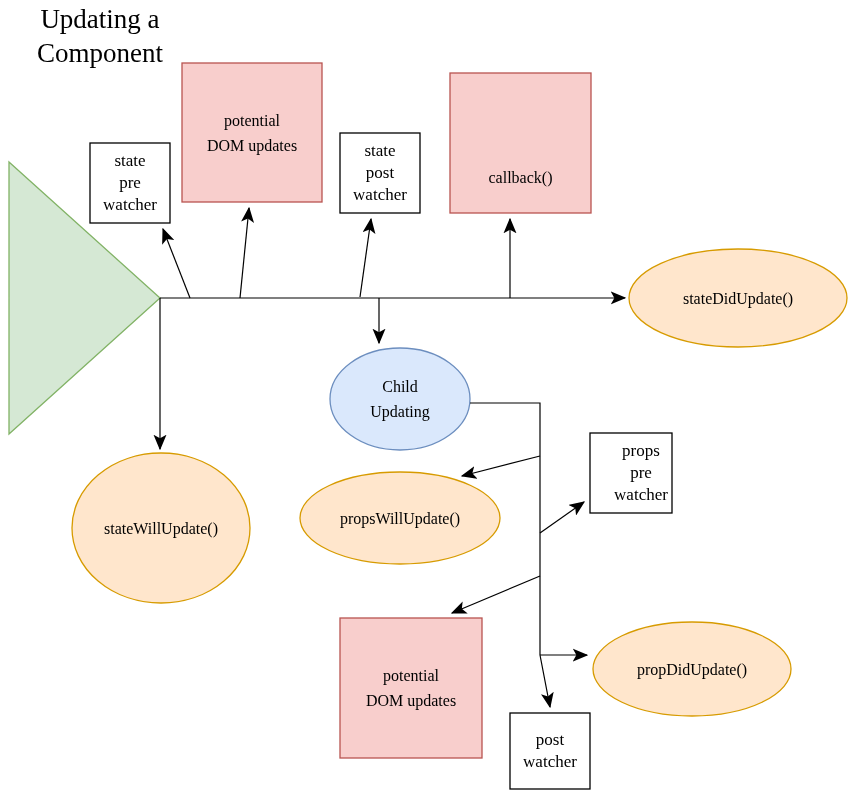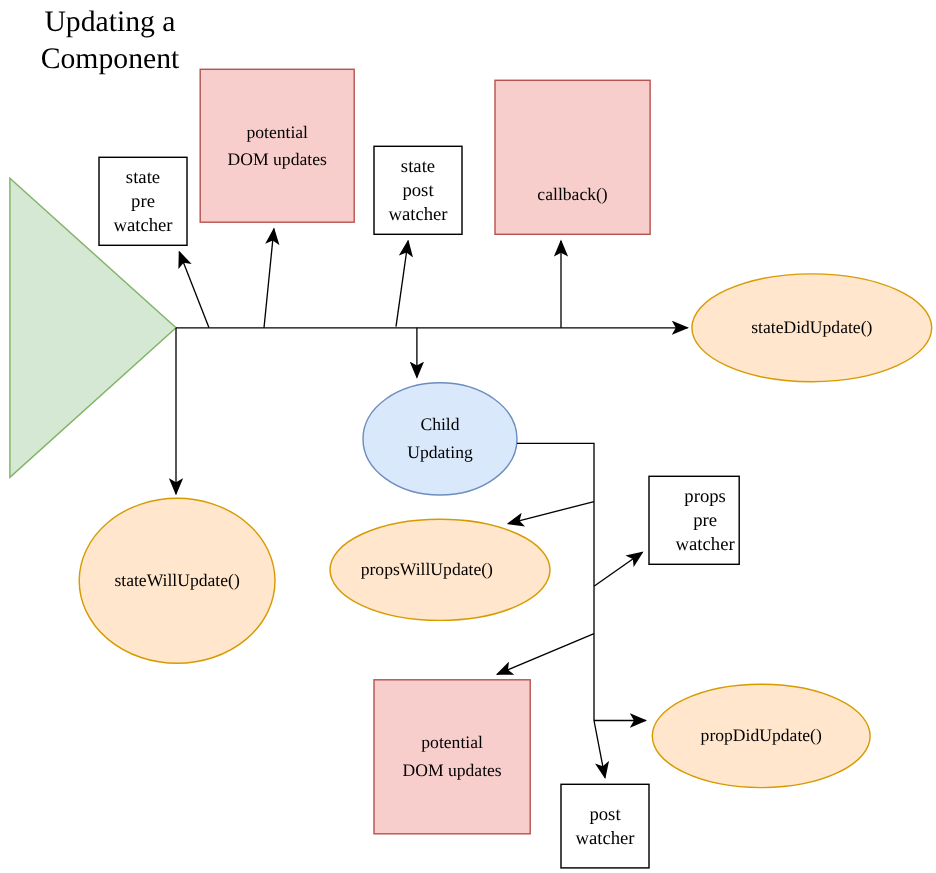--- a/index.html
+++ b/index.html
@@ -84,21 +84,21 @@
 pre
 watcher</div>
   <div class="label small" style="left:340px;top:133px;width:80px;height:80px;">state
 post
 watcher</div>
   <div class="label" style="left:450px;top:73px;width:141px;height:140px;margin-top:34px;">callback()</div>
   <div class="label" style="left:72px;top:453px;width:178px;height:150px;">stateWillUpdate()</div>
   <div class="label" style="left:629px;top:251px;width:218px;height:94px;">stateDidUpdate()</div>
   <div class="label" style="left:330px;top:348px;width:140px;height:102px;">Child
 Updating</div>
-  <div class="label" style="left:288px;top:472px;width:200px;height:92px;">propsWillUpdate()</div>
+  <div class="label" style="left:300px;top:472px;width:200px;height:92px;">propsWillUpdate()</div>
   <div class="label small" style="left:590px;top:433px;width:102px;height:80px;">props
 pre
 watcher</div>
   <div class="label" style="left:340px;top:618px;width:142px;height:140px;">potential
 DOM updates</div>
   <div class="label" style="left:593px;top:622px;width:198px;height:94px;">propDidUpdate()</div>
   <div class="label small" style="left:510px;top:713px;width:80px;height:76px;">post
 watcher</div>
 
 </div>

